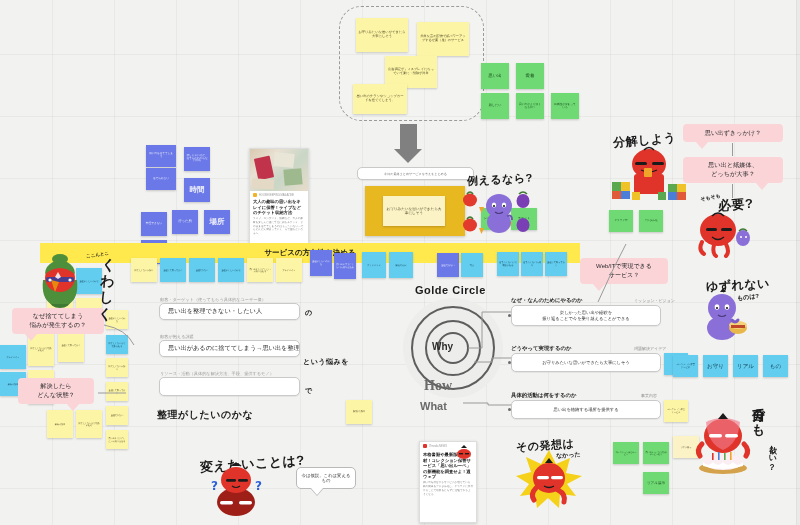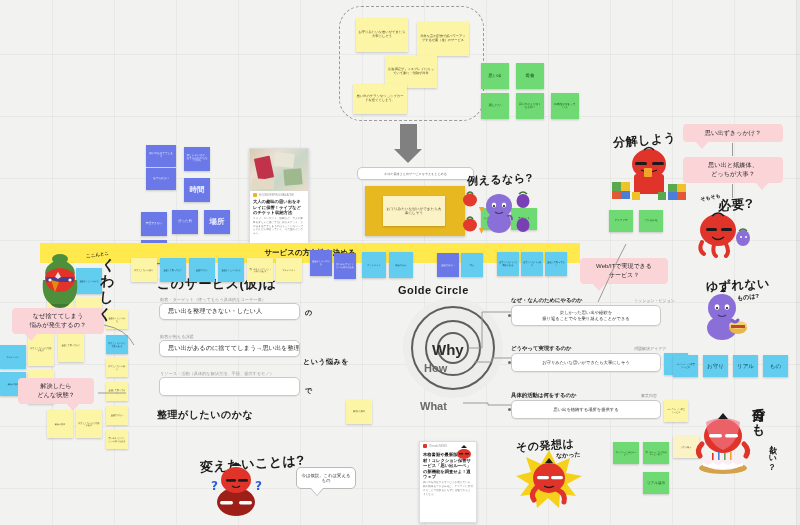--- a/index.html
+++ b/index.html
@@ -217,21 +217,20 @@
   <div class="note blue" style="left:310px; top:250px; width:22px; height:26px; font-size:2.2px;">整理がしたいのかな</div>
   <div class="note blue" style="left:334px; top:253px; width:22px; height:26px; font-size:2.2px;">思い出を大事にしたい気持ちはある</div>
   <div class="note cyan" style="left:362px; top:252px; width:24px; height:26px; font-size:2.2px;">アナドバイス</div>
   <div class="note cyan" style="left:389px; top:252px; width:24px; height:26px; font-size:2.2px;">解決の糸口</div>
   <div class="note cyan" style="left:497px; top:252px; width:22px; height:24px; font-size:2.2px;">捨てたくないけど場所がある</div>
   <div class="note cyan" style="left:521px; top:252px; width:22px; height:24px; font-size:2.2px;">捨てたくない気持ち</div>
   <div class="note cyan" style="left:545px; top:252px; width:22px; height:24px; font-size:2.2px;">整理して取っておく</div>
   <div class="note blue" style="left:437px; top:253px; width:22px; height:24px; font-size:2.2px;">整理できない</div>
   <div class="note cyan" style="left:461px; top:253px; width:22px; height:24px; font-size:2.2px;">写真</div>
 
-  <div class="handwrite" style="left:157px; top:275px; font-size:13px;">このサービス(仮)は</div>
 
   <div class="fieldlabel" style="left:160px; top:297px;">顧客・ターゲット（使ってもらう具体的なユーザー像）</div>
   <div class="inputbox" style="left:159px; top:303px; width:141px; height:17px;">思い出を整理できない・したい人</div>
   <div class="handwrite" style="left:305px; top:308px; font-size:7px;">の</div>
 
   <div class="fieldlabel" style="left:160px; top:334px;">顧客が抱える課題</div>
   <div class="inputbox" style="left:159px; top:340px; width:141px; height:17px;">思い出があるのに捨ててしまう→思い出を整理できないから</div>
   <div class="handwrite" style="left:303px; top:357px; font-size:7px;">という悩みを</div>
 
   <div class="fieldlabel" style="left:160px; top:371px;">リソース・活動（具体的な解決方法、手段、提供するモノ）</div>
@@ -261,29 +260,29 @@
 
   <div class="note yellow" style="left:131px; top:258px; width:26px; height:24px; font-size:2.1px;">捨てたくない気持ち</div>
   <div class="note cyan" style="left:160px; top:258px; width:26px; height:24px; font-size:2.1px;">整理して取っておく</div>
   <div class="note cyan" style="left:189px; top:258px; width:26px; height:24px; font-size:2.1px;">整理できない</div>
   <div class="note cyan" style="left:218px; top:258px; width:26px; height:24px; font-size:2.1px;">整理がしたいのかな</div>
   <div class="note yellow" style="left:247px; top:258px; width:26px; height:24px; font-size:2.1px;">思い出を大事にしたい気持ちはある</div>
   <div class="note yellow" style="left:276px; top:258px; width:26px; height:24px; font-size:2.1px;">アナドバイス</div>
 
   <div class="note yellow" style="left:346px; top:400px; width:26px; height:24px; font-size:2.4px;">解決の糸口</div>
 
-  <div class="handwrite" style="left:398px; top:284px; font-size:11px;text-align:center;">Golde Circle</div>
+  <div class="handwrite" style="left:415px; top:284px; font-size:11px;text-align:center;">Golde Circle</div>
 
   <div class="gc-disc" style="left:403px; top:298px; width:100px; height:100px;"></div>
   <div class="gc-ring" style="left:411px; top:306px; width:84px; height:84px;"></div>
   <div class="gc-ring" style="left:425px; top:320px; width:56px; height:56px;"></div>
   <div class="gc-ring" style="left:437px; top:332px; width:32px; height:32px; border-width:2.5px;"></div>
 
-  <div class="gc-txt" style="left:432px; top:341px; font-size:15px; color:#2d2d2d;">Why</div>
-  <div class="gc-txt" style="left:424px; top:362px; font-size:11px; color:#6a6a6a;">How</div>
+  <div class="gc-txt" style="left:432px; top:341px; font-size:10px; color:#2d2d2d;">Why</div>
+  <div class="gc-txt" style="left:424px; top:378px; font-size:14px; color:#6a6a6a;font-family:Liberation Serif, serif;">How</div>
   <div class="gc-txt" style="left:420px; top:400px; font-size:11px; color:#6a6a6a;">What</div>
 
   <svg class="connsvg" style="left:460px; top:300px; width:60px; height:120px;">
     <path d="M 8 48 L 22 48 L 22 12 L 52 12" stroke="#9a9a9a" stroke-width="1" fill="none"></path>
     <path d="M 14 62 L 32 62 L 32 58 L 52 58" stroke="#9a9a9a" stroke-width="1" fill="none"></path>
     <path d="M 3 103 L 28 103 L 28 105 L 52 105" stroke="#9a9a9a" stroke-width="1" fill="none"></path>
   </svg>
 
   <div class="fieldlabel dark" style="left:511px; top:297px;">なぜ・なんのためにやるのか</div>
   <div class="mini-label" style="left:634px; top:298px;">ミッション・ビジョン</div>

